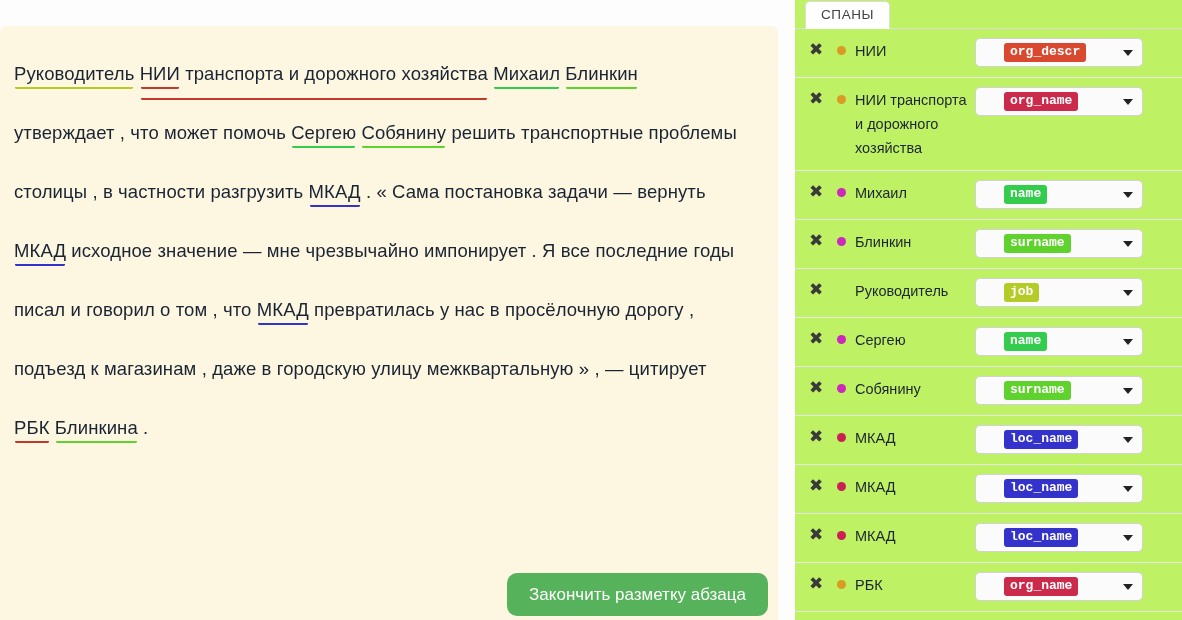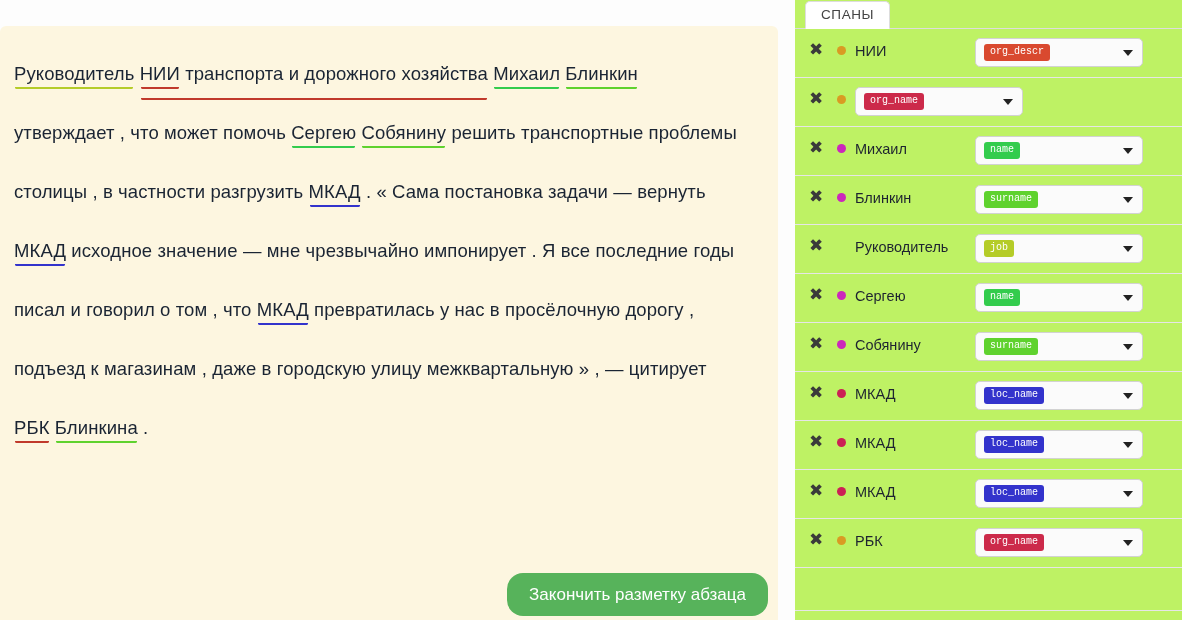--- a/index.html
+++ b/index.html
@@ -74,21 +74,21 @@
 
   #finish-button-row {
     position: absolute;
     right: 10px;
     bottom: 24px;
   }
   #finish-button {
     background: #57b35b;
     color: #ffffff;
     border: none;
-    border-radius: 16px;
+    border-radius: 10px;
     font-size: 17px;
     font-family: "Liberation Sans", sans-serif;
     padding: 13px 22px;
     cursor: pointer;
     line-height: 1;
   }
 
   
   #sidebar {
     position: absolute;
@@ -185,27 +185,28 @@
     background: #fbfbfb;
     display: flex;
     align-items: center;
     justify-content: space-between;
     padding: 0 9px 0 8px;
     cursor: pointer;
     margin-top: -1px;
   }
   .type-badge {
     font-family: "Liberation Mono", monospace;
-    font-size: 10px;
-    font-weight: normal;
+    font-size: 13px;
+    font-weight: bold;
     color: #ffffff;
     padding: 2px 6px 3px 6px;
     border-radius: 3px;
     line-height: 1.15;
     white-space: nowrap;
+    margin-left: 20px;
   }
   .caret {
     width: 0;
     height: 0;
     border-left: 5px solid transparent;
     border-right: 5px solid transparent;
     border-top: 6px solid #222222;
     margin-left: 8px;
     flex: 0 0 auto;
   }
@@ -235,20 +236,21 @@
           <span class="color-dot" style="background: rgb(217, 155, 35);"></span>
           <span class="span-text">НИИ</span>
           <div class="type-select">
             <span class="type-badge" style="background: rgb(217, 73, 47);">org_descr</span>
             <span class="caret"></span>
           </div>
         </li>
         <li class="span-row">
           <span class="remove-icon">✖</span>
           <span class="color-dot" style="background: rgb(217, 155, 35);"></span>
+          <span class="span-text">НИИ транспорта и дорожного хозяйства</span>
           <div class="type-select">
             <span class="type-badge" style="background: rgb(204, 42, 74);">org_name</span>
             <span class="caret"></span>
           </div>
         </li>
         <li class="span-row">
           <span class="remove-icon">✖</span>
           <span class="color-dot" style="background: rgb(204, 40, 187);"></span>
           <span class="span-text">Михаил</span>
           <div class="type-select">

